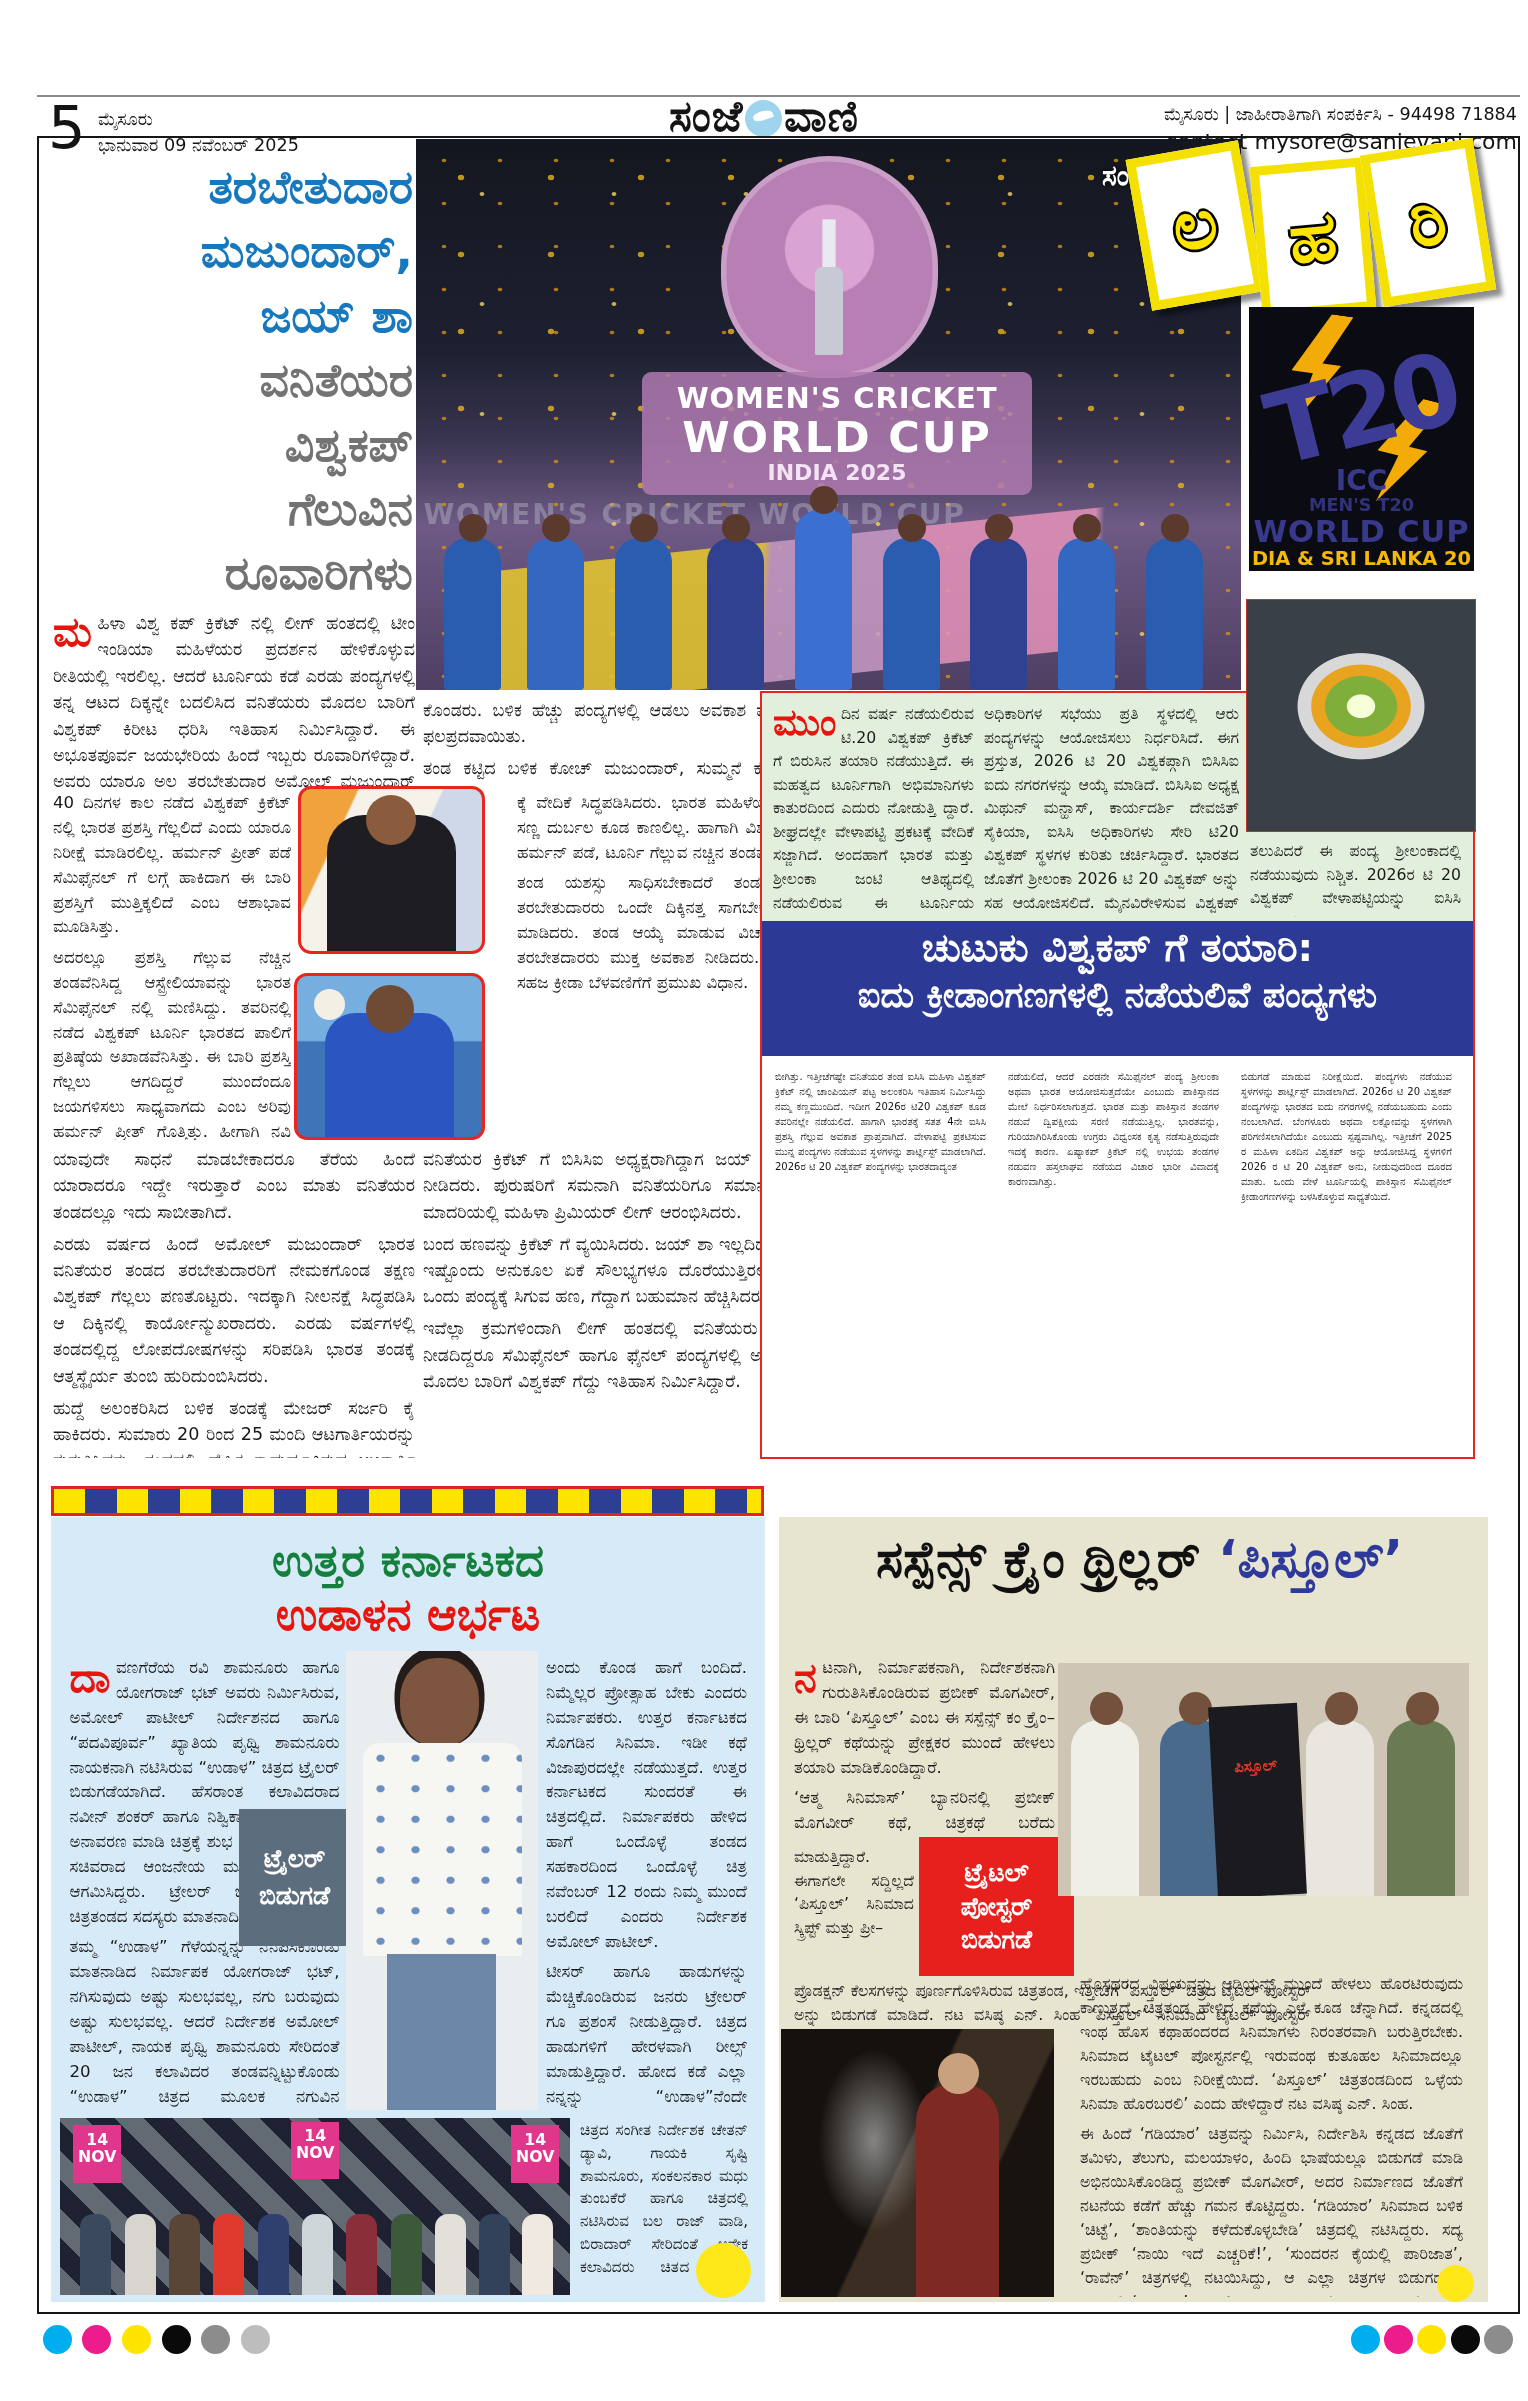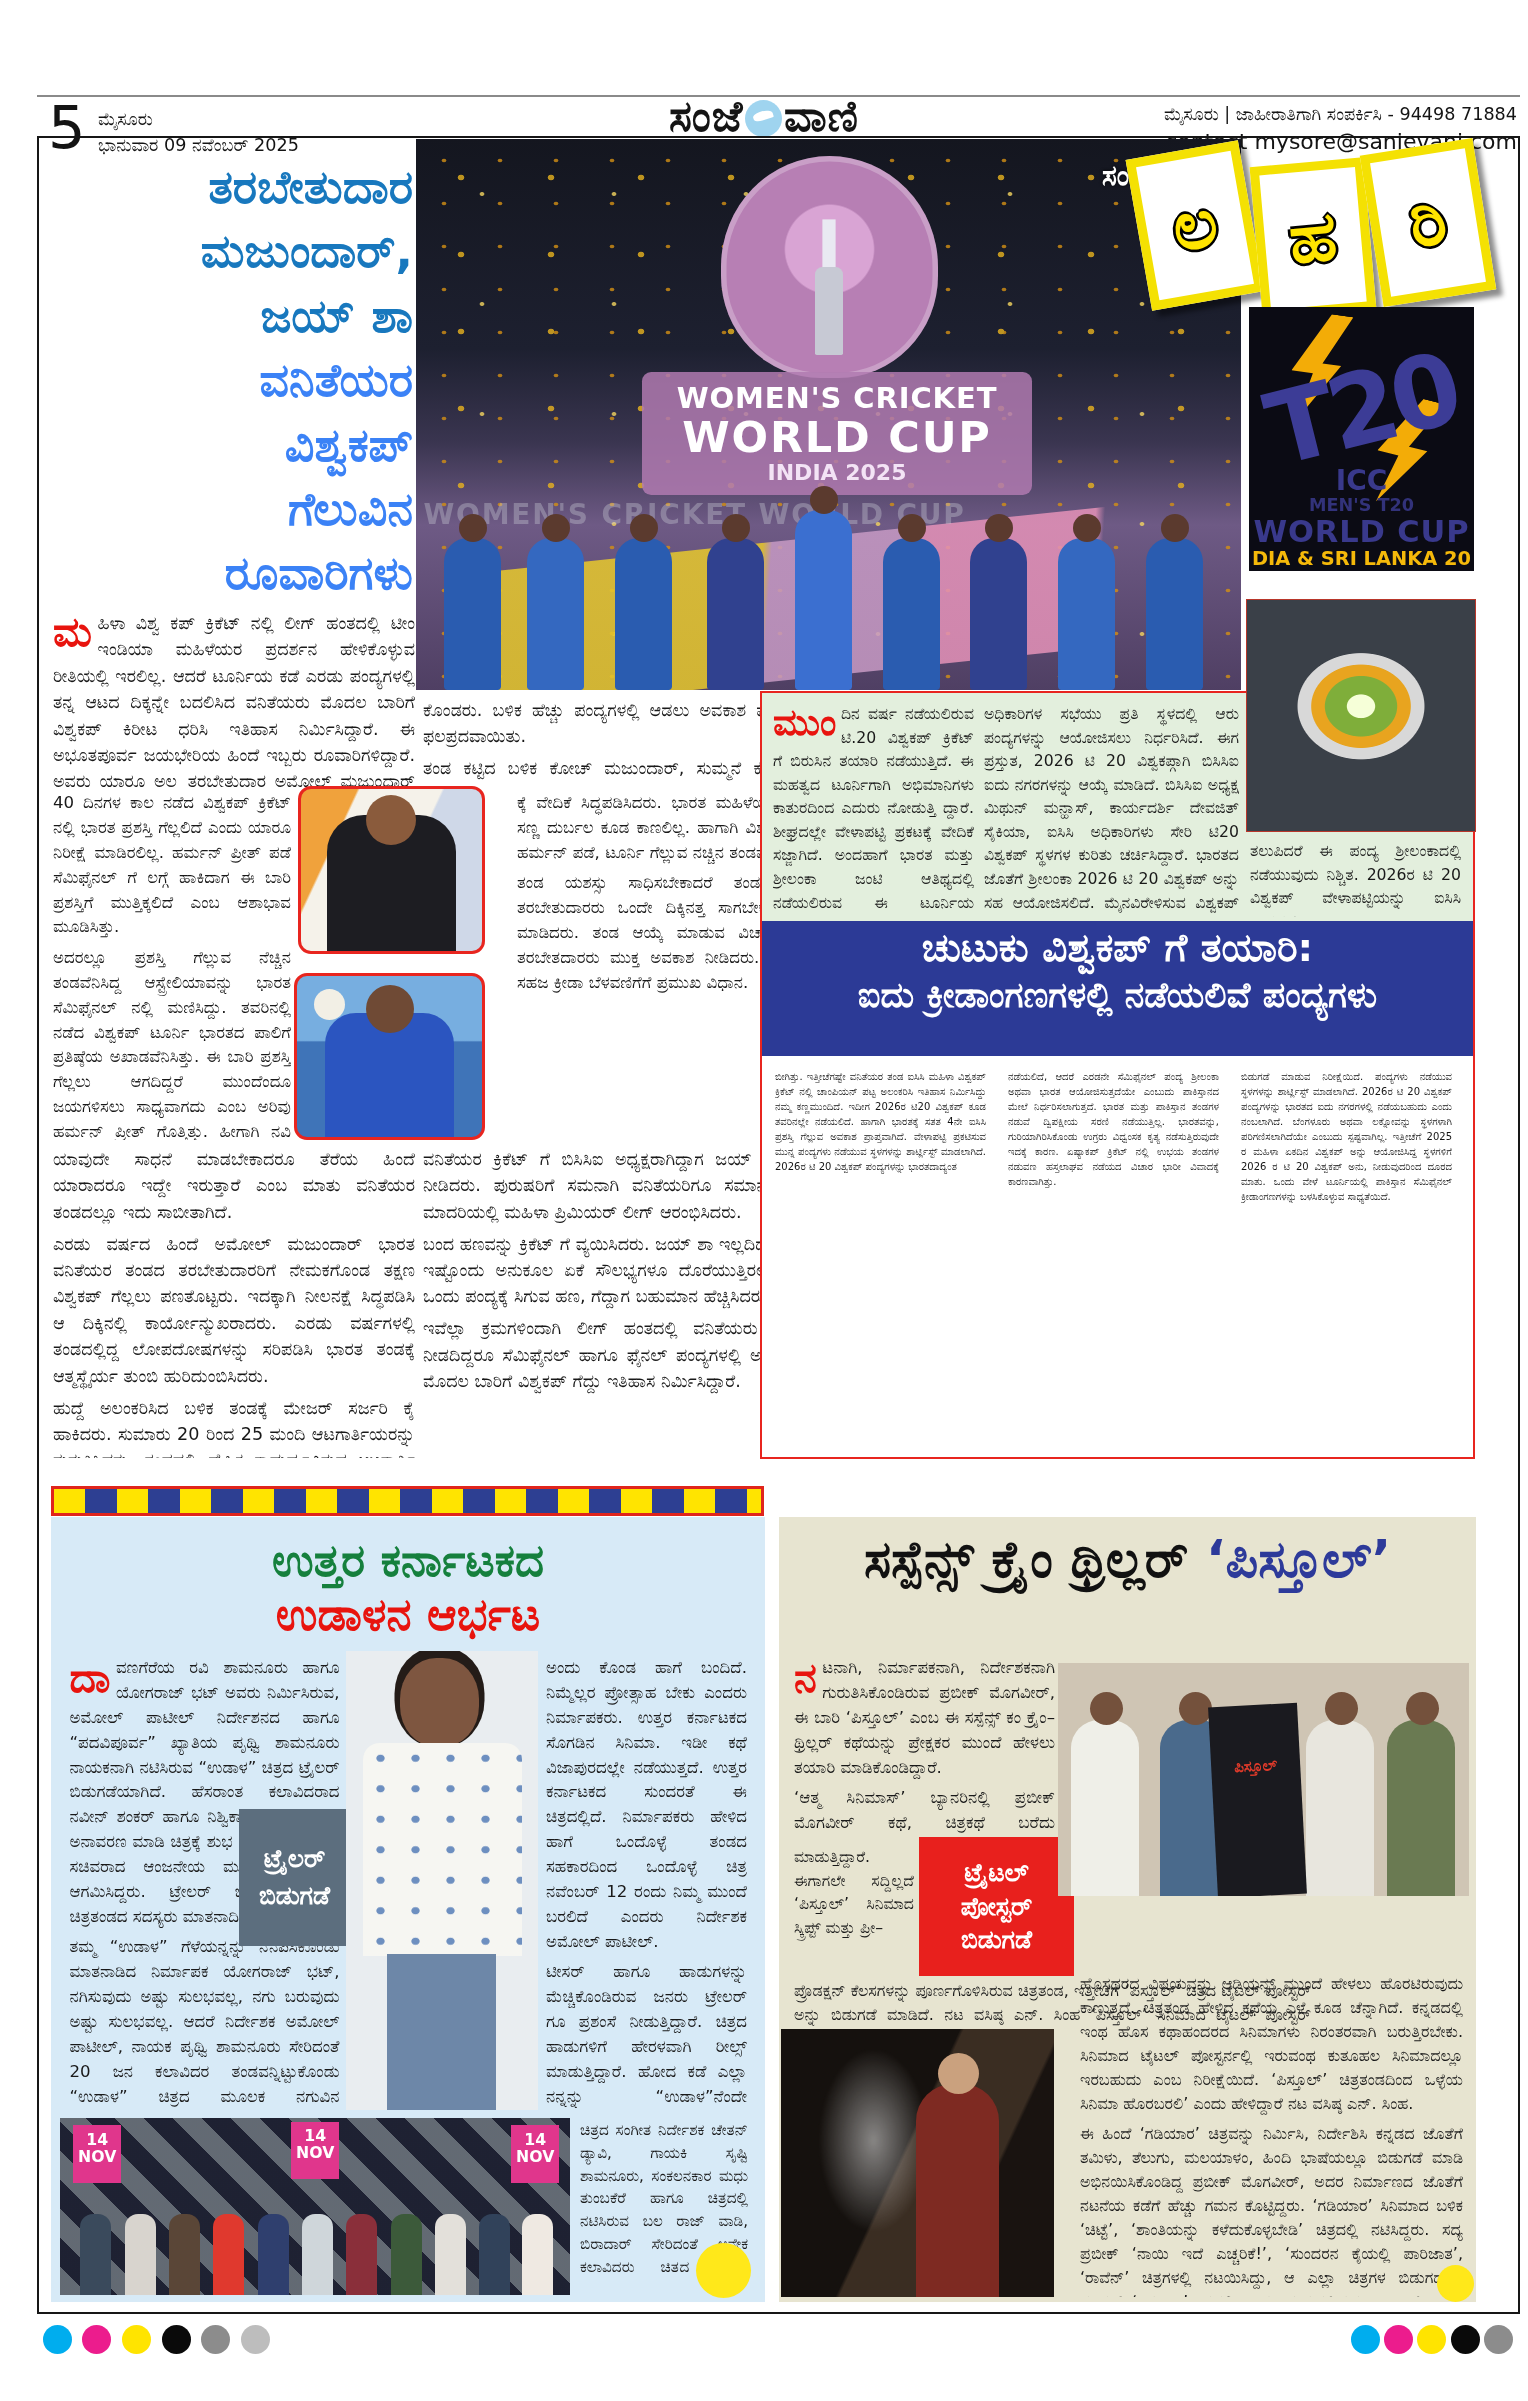--- a/index.html
+++ b/index.html
@@ -20,21 +20,21 @@
   .dove:before{content:"";position:absolute;left:8.3px;top:11px;width:20.3px;height:9.2px;
         background:#fff;border-radius:60% 90% 10% 60%;transform:rotate(-18deg);}
   .hcontact{position:absolute;right:11px;top:103px;text-align:right;line-height:1.35;}
   .hcontact .l1{font-size:17.6px;}
   .hcontact .l2{font-size:22px;}
   .border-box{position:absolute;left:37px;top:136px;width:1479px;height:2174px;border:2.8px solid #161616;}
   
   .leadhead{position:absolute;left:51px;top:155px;width:362px;text-align:right;
             font-weight:bold;font-size:46px;line-height:1.4;}
   .hl-blue{color:#1878be;display:block;}
-  .hl-red{color:#3b82f6;display:block;}
+  .hl-red{color:#737373;display:block;}
   
   .mainphoto{position:absolute;left:416px;top:139px;width:825px;height:551px;overflow:hidden;
      background:linear-gradient(180deg,#14161f 0%,#1d2030 38%,#3a3550 55%,#6e5a85 70%,#4f3f63 100%);}
   .confetti{position:absolute;inset:0;
      background-image:radial-gradient(#e8b31f 2.8px,transparent 3.7px),radial-gradient(#d49014 1.8px,transparent 2.8px),radial-gradient(#f4d560 1.8px,transparent 2.8px);
      background-size:90px 77px,56px 43px,132px 110px;opacity:.8;}
   .wm{position:absolute;right:16.6px;top:20.3px;font-size:28px;font-weight:bold;color:#fff;
       text-shadow:0 0 3.7px #000;}
   .wm .dove{width:24px;height:24px;vertical-align:-3.7px;}
   .bgtxt{position:absolute;left:7.4px;top:359px;font-size:28px;font-weight:bold;color:#cfd2da;opacity:.35;letter-spacing:1.8px;white-space:nowrap;}
@@ -108,21 +108,21 @@
   .actor .shirt{position:absolute;left:16.6px;top:92px;width:159px;height:213px;border-radius:16.6px 16.6px 0 0;
      background:#f6f6f2;background-image:radial-gradient(#6d8fc0 3.7px,transparent 4.6px);background-size:35px 30.5px;}
   .actor .jeans{position:absolute;left:41px;top:303px;width:109px;height:156px;background:#6d87a8;}
   .groupphoto{position:absolute;left:9.2px;top:601px;width:510px;height:177px;background:#23242e;overflow:hidden;}
   .backdrop{position:absolute;inset:0;background:repeating-linear-gradient(45deg,#d9ecf4 0 20.3px,#151c3a 20.3px 41px);opacity:.35;}
   .badge14{position:absolute;width:48px;height:52px;background:#e0368c;color:#fff;font-weight:bold;
      font-size:15.7px;text-align:center;line-height:1.1;padding-top:5.5px;}
   .crowd .c{position:absolute;bottom:0;width:31px;height:81px;border-radius:13px 13px 0 0;}
   .ycircle{position:absolute;border-radius:50%;background:#ffe81a;}
   
-  .pistol{position:absolute;left:779px;top:1517px;width:697px;height:785px;background:#e7e4d0;overflow:hidden;}
+  .pistol{position:absolute;left:779px;top:1517px;width:697px;height:785px;background:#e7e4d0;overflow:hidden;padding-left:12px;}
   .pistol-h{margin-top:13px;text-align:center;font-size:51px;font-weight:bold;color:#111;}
   .pistol-h .blue{color:#2d3a9a;}
   .redbox{position:absolute;left:140px;top:320px;width:155px;height:139px;background:#e8201d;color:#fff;
      font-weight:bold;font-size:25px;text-align:center;display:flex;flex-direction:column;justify-content:center;gap:3.7px;}
   .pgroup{position:absolute;left:279px;top:146px;width:411px;height:233px;background:#cfc5b4;overflow:hidden;}
   .pgroup .man{position:absolute;bottom:0;width:68px;height:176px;border-radius:28px 28px 0 0;}
   .pgroup .man:before{content:"";position:absolute;left:18.5px;top:-28px;width:33px;height:33px;border-radius:50%;background:#74513c;}
   .poster{position:absolute;left:155px;bottom:0;width:89px;height:139px;background:#1a1a1f;color:#e03a2a;
      font-weight:bold;font-size:15px;text-align:center;padding-top:52px;transform:rotate(-3deg);}
   .still{position:absolute;left:1.8px;top:512px;width:273px;height:268px;background:linear-gradient(115deg,#15110e 0 45%,#3a2d22 46% 70%,#191310 71% 100%);overflow:hidden;}

